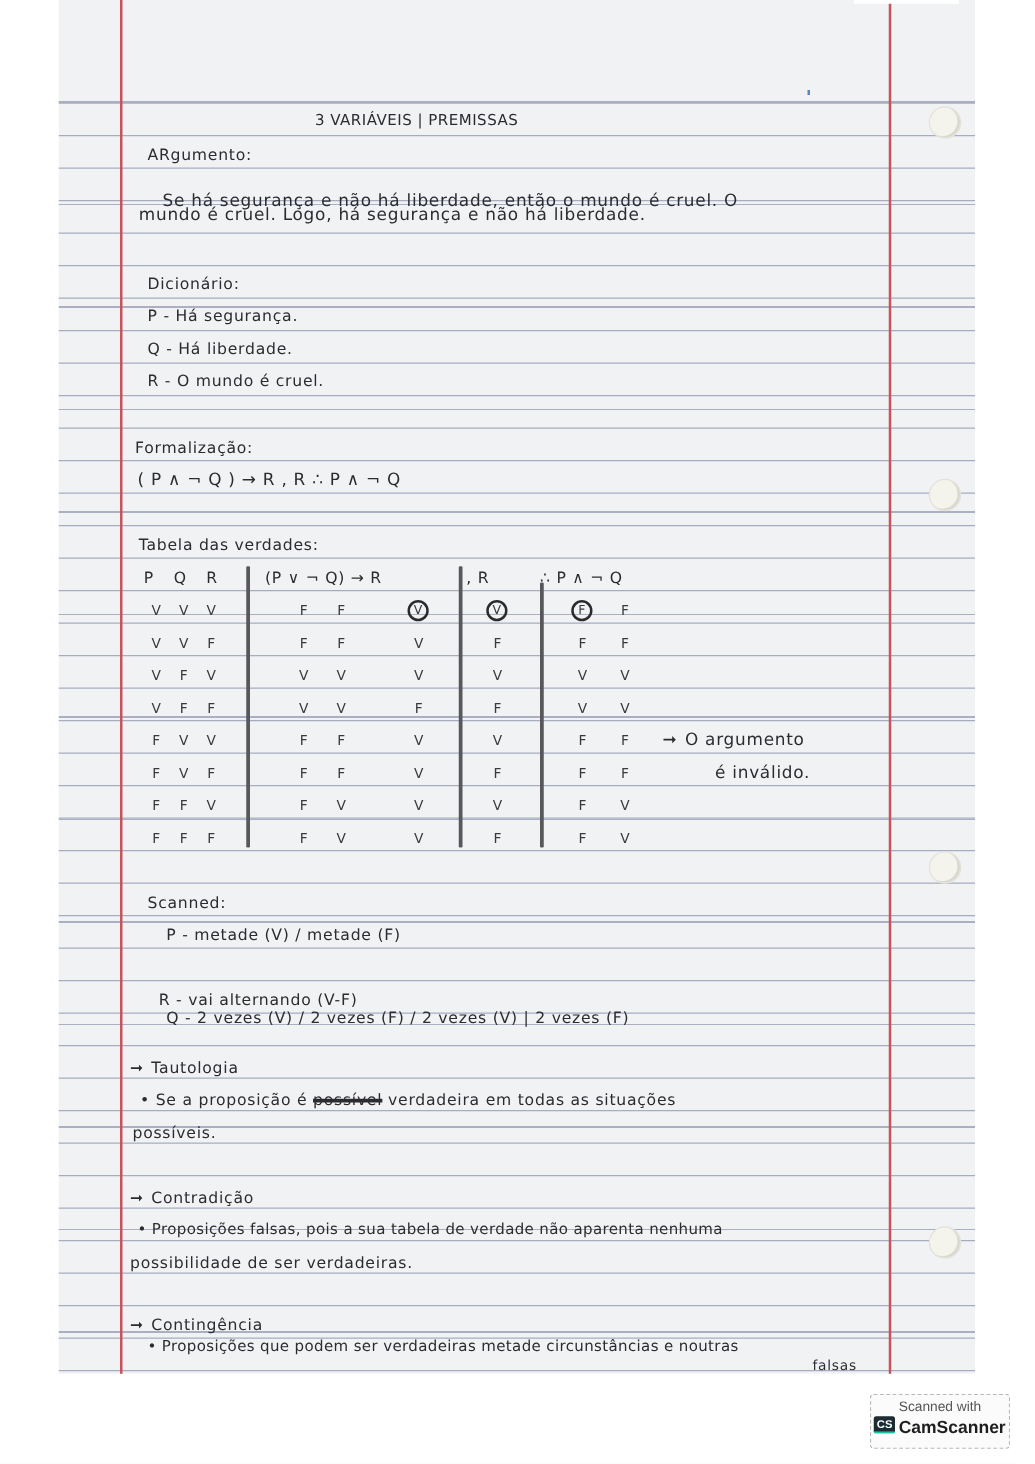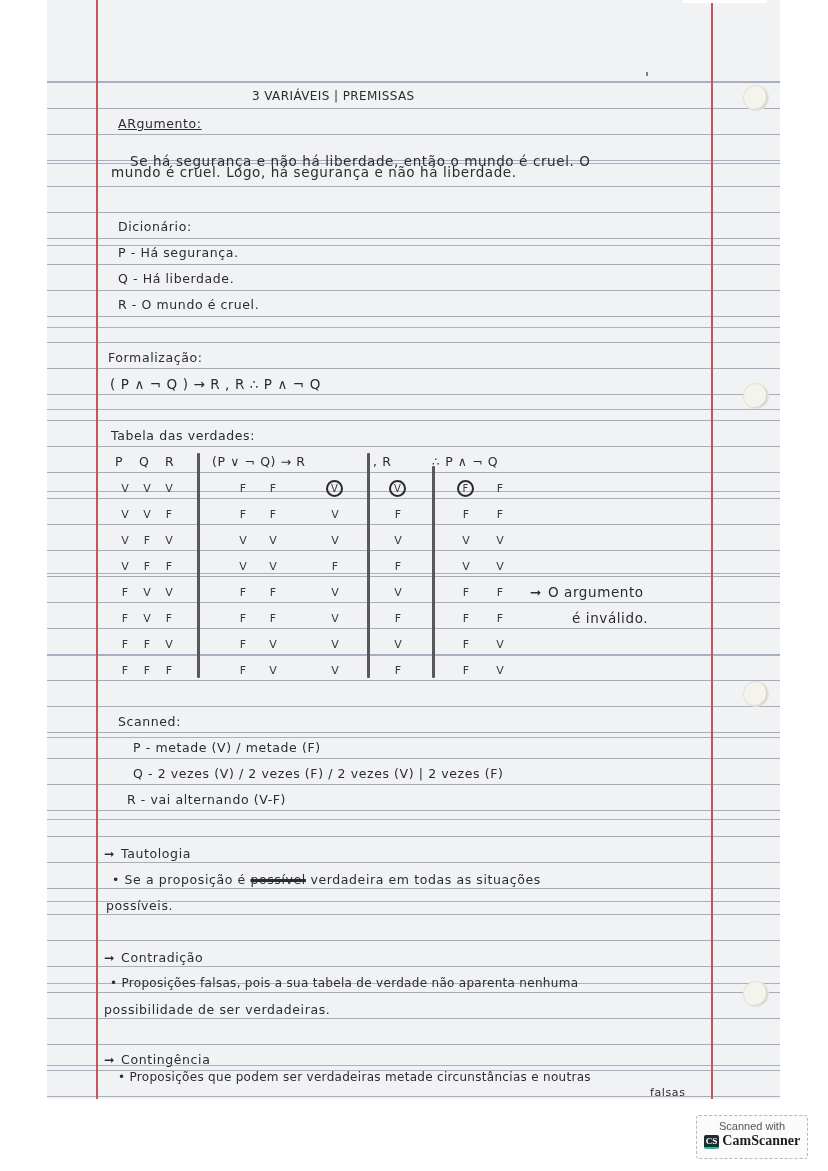--- a/index.html
+++ b/index.html
@@ -31,21 +31,21 @@
     border:2.5px solid #2b2b2f; border-radius:50%; width:13px; height:13px; line-height:13px;
     font-size:10px; margin-left:-1px; margin-top:-2px;
   }
   .arrow { display:inline-block; font-weight:bold; margin-right:6px; }
   .watermark {
     position:absolute; left:696px; top:1115px; width:110px; height:42px;
     border:1px dashed #b9b9b9; border-radius:3px; background:#fbfbfb;
     font-family:"Liberation Sans", sans-serif; text-align:center;
   }
   .wm-top { font-size:11px; color:#555; margin-top:4px; }
-  .wm-bottom { font-size:14px; color:#1e1e1e; font-weight:bold; display:flex; align-items:flex-end; justify-content:center; gap:3px; margin-top:1px;font-family:Liberation Serif, serif; }
+  .wm-bottom { font-size:14px; color:#1e1e1e; font-weight:bold; display:flex; align-items:flex-start; justify-content:center; gap:3px; margin-top:1px; }
   .cs-logo { display:inline-block; background:#1d2b33; color:#fff; font-size:9px; font-weight:bold; padding:1px 2px; border-radius:2px; border-bottom:2px solid #19c5a0; }
   .strike { text-decoration: line-through; text-decoration-thickness:3px; }
   .blue-dot { position:absolute; left:646px; top:72px; width:2px; height:4px; background:#5b86b8; }
   .top-tab { position:absolute; left:683px; top:0; width:84px; height:3px; background:#fff; }
 </style>
 </head>
 <body>
 
 <div class="paper"></div>
 <div class="rules" id="rules">
@@ -95,21 +95,21 @@
 <div class="top-tab"></div>
 <div class="blue-dot"></div>
 
 <div class="hole" style="left:744px; top:86px;"></div>
 <div class="hole" style="left:744px; top:384px;"></div>
 <div class="hole" style="left:744px; top:682px;"></div>
 <div class="hole" style="left:744px; top:982px;"></div>
 
 <div class="hw title" style="left:252px; top:89px;">3 VARIÁVEIS | PREMISSAS</div>
 
-<div class="hw small" style="left:118px; top:116px;text-decoration:underline;">ARgumento:</div>
+<div class="hw small" style="left:118px; top:116px;">ARgumento:</div>
 <div class="hw" style="left:130px; top:153px;">Se há segurança e não há liberdade, então o mundo é cruel. O</div>
 <div class="hw" style="left:111px; top:164px;">mundo é cruel. Logo, há segurança e não há liberdade.</div>
 
 <div class="hw small" style="left:118px; top:219px;">Dicionário:</div>
 <div class="hw small" style="left:118px; top:245px;">P - Há segurança.</div>
 <div class="hw small" style="left:118px; top:271px;">Q - Há liberdade.</div>
 <div class="hw small" style="left:118px; top:297px;">R - O mundo é cruel.</div>
 
 <div class="hw small" style="left:108px; top:350px;">Formalização:</div>
 <div class="hw" style="left:110px; top:376px;">( P ∧ ¬ Q ) → R , R ∴ P ∧ ¬ Q</div>
@@ -220,21 +220,21 @@
     </div>
   </div>
 
 <div class="hw" style="left:530px; top:584px;text-align:center;">
   <span class="arrow">➞</span><span>O argumento</span>
 </div>
 <div class="hw" style="left:572px; top:610px;">é inválido.</div>
 
 <div class="hw small" style="left:118px; top:714px;">Scanned:</div>
 <div class="hw small" style="left:133px; top:740px;">P - metade (V) / metade (F)</div>
-<div class="hw small" style="left:133px; top:766px;">Q - 2 vezes (V) / 2 vezes (F) / 2 vezes (V) | 2 vezes (F)</div>
+<div class="hw small" style="left:133px; top:806px;">Q - 2 vezes (V) / 2 vezes (F) / 2 vezes (V) | 2 vezes (F)</div>
 <div class="hw small" style="left:127px; top:792px;">R - vai alternando (V-F)</div>
 
 <div class="hw small" style="left:104px; top:846px;">
   <span class="arrow">➞</span><span>Tautologia</span>
 </div>
 <div class="hw small" style="left:112px; top:872px;">
   <span>• Se a proposição é </span><span class="strike">possível</span><span> verdadeira em todas as situações</span>
 </div>
 <div class="hw small" style="left:106px; top:898px;">possíveis.</div>
 

